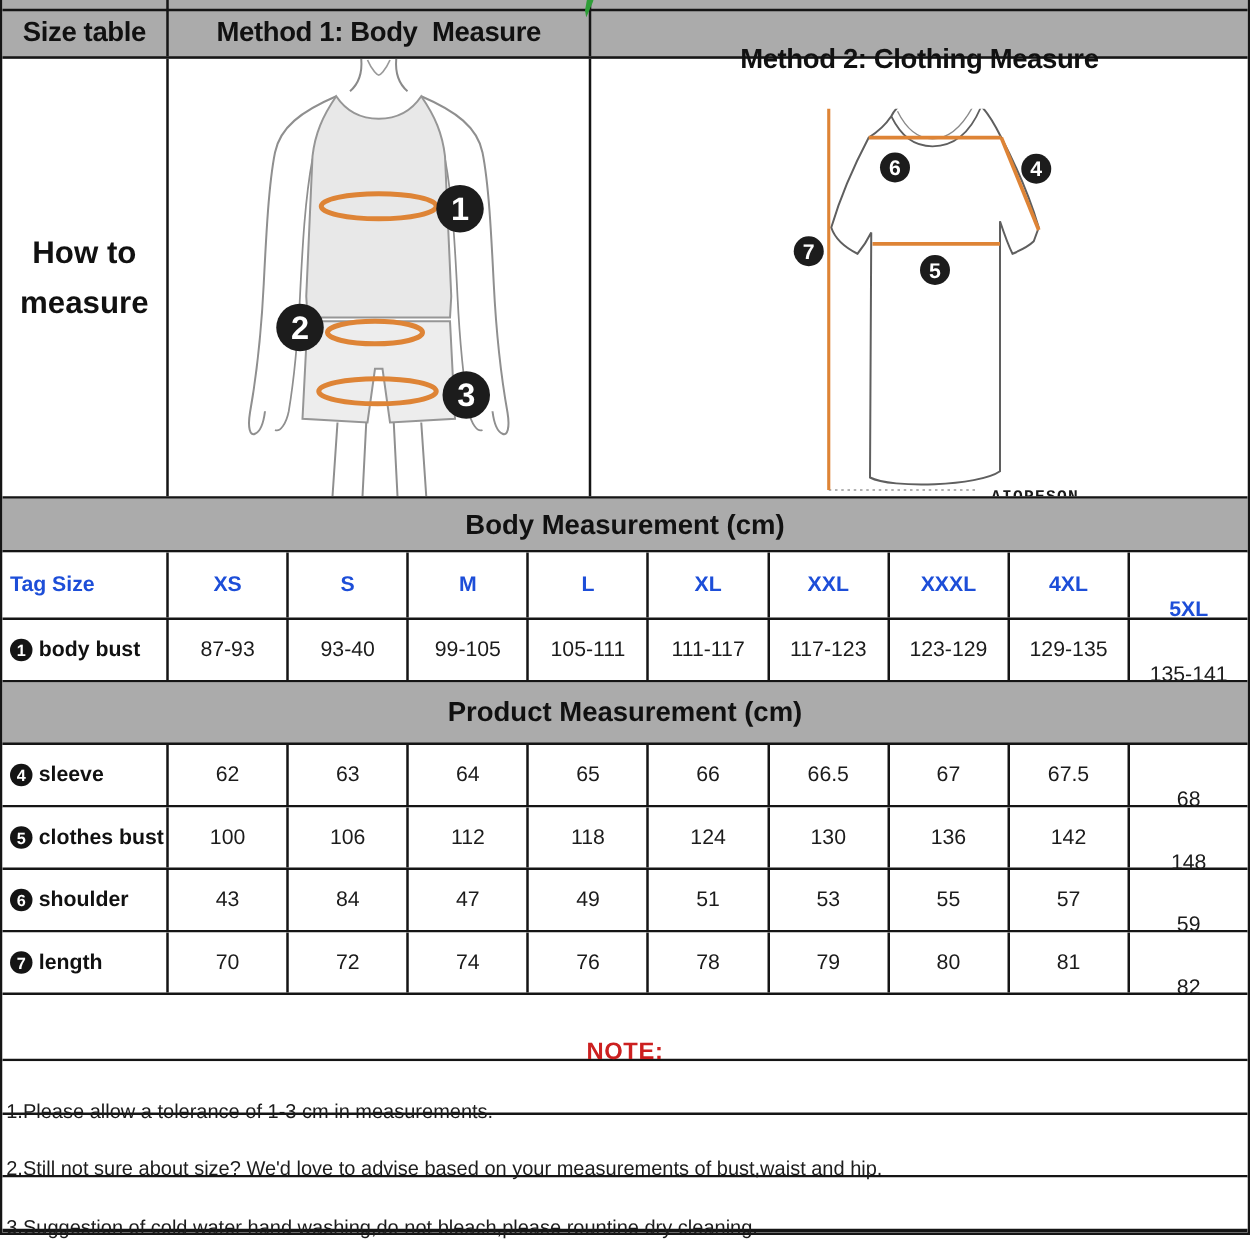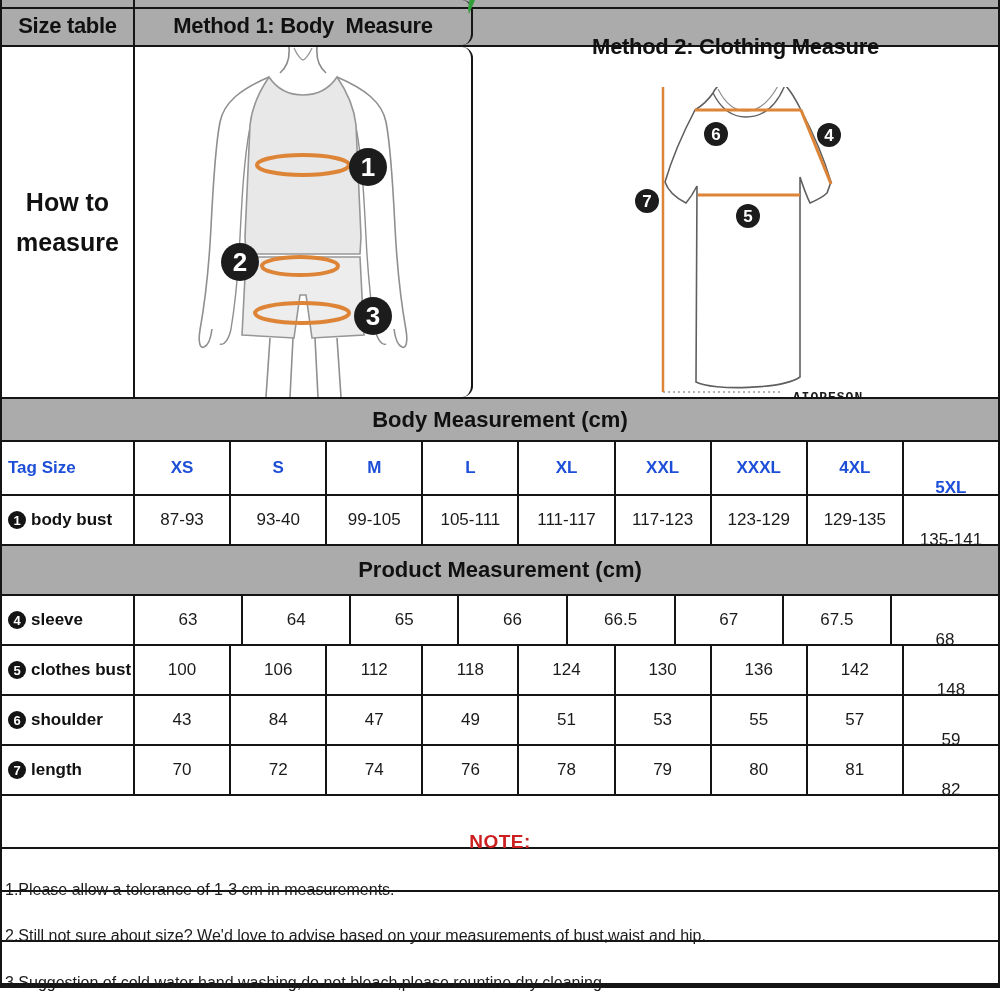--- a/index.html
+++ b/index.html
@@ -23,21 +23,21 @@
   
   .header-row { height:47px; background:#ababab; position:relative; border-bottom:2px solid #151515; }
   .header-row::before {
     content:""; position:absolute; left:0; top:7px; width:100%; height:2px;
     background:#151515; z-index:1;
   }
   .header-row > div { padding-top:7px; }
   .h-title { font-weight:bold; font-size:22px; letter-spacing:-0.3px; white-space:pre; }
 
   .c-first { width:133px; flex:0 0 133px; }
-  .c-mid   { width:338px; flex:0 0 338px;border-radius:11px; }
+  .c-mid   { width:338px; flex:0 0 338px; }
   .c-last  { flex:1; }
   .c-eq    { flex:1; }
 
   
   .illu-row { height:352px; background:#fff; }
   .howto { flex-direction:column; font-weight:bold; font-size:25px; line-height:40px; }
   .diagram-cell { position:relative; overflow:hidden; padding:0 !important; }
   .diagram-cell svg { display:block; }
 
   
@@ -222,20 +222,21 @@
 
     <div class="section-bar tall">
       <span>Product Measurement (cm)</span>
     </div>
 
     <div class="row trow h50">
       <div class="c-first label-cell">
         <span class="numchip">4</span>
         <span>sleeve</span>
       </div>
+      <div class="c-eq val">62</div>
       <div class="c-eq val">63</div>
       <div class="c-eq val">64</div>
       <div class="c-eq val">65</div>
       <div class="c-eq val">66</div>
       <div class="c-eq val">66.5</div>
       <div class="c-eq val">67</div>
       <div class="c-eq val">67.5</div>
       <div class="c-eq val">68</div>
     </div>
 

